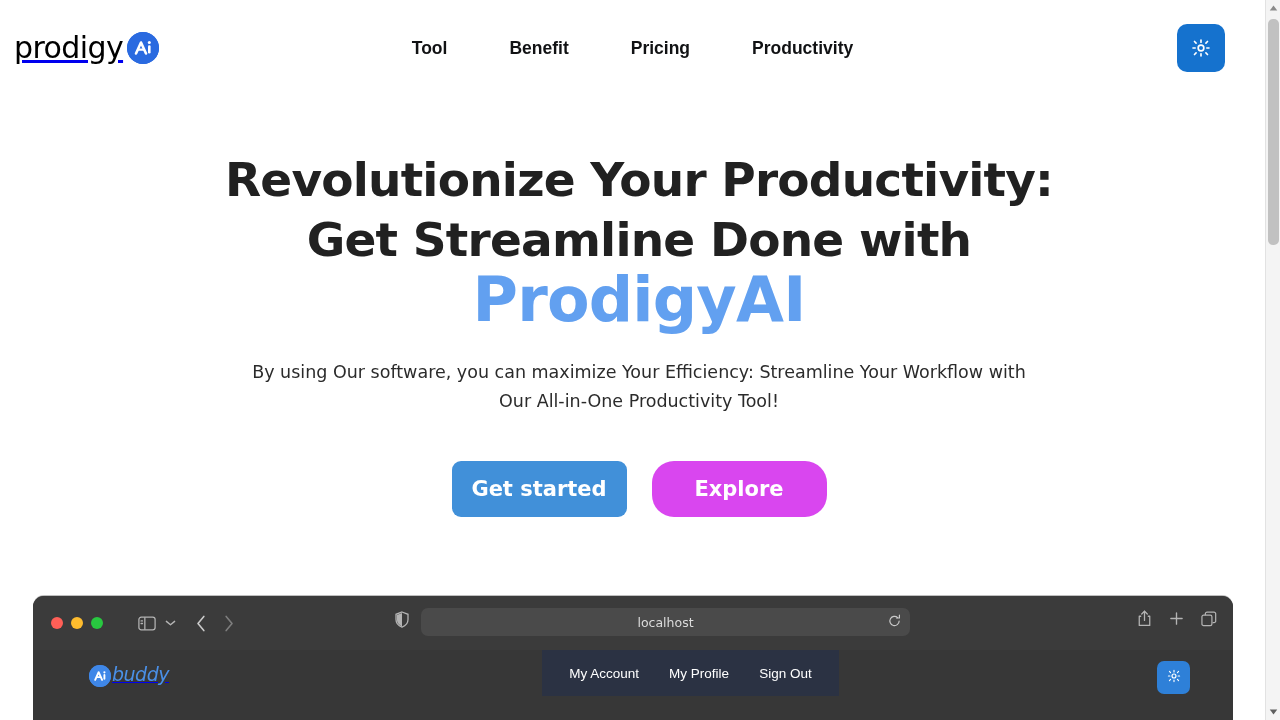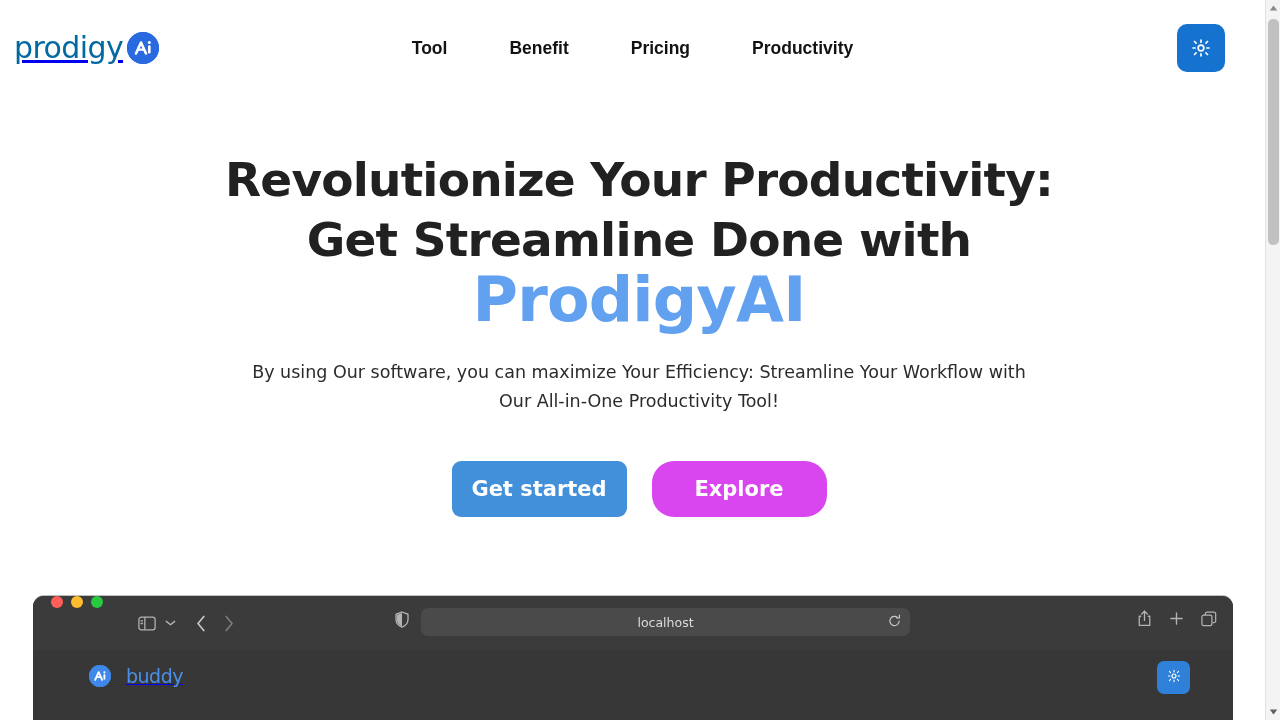--- a/index.html
+++ b/index.html
@@ -41,21 +41,21 @@
     left: 14px;
     top: 30px;
     display: flex;
     align-items: center;
     gap: 4px;
     height: 36px;
   }
   .brand-word {
     font-size: 30px;
     font-weight: 500;
-    color: #0369a1;
+    color: #000000;
     letter-spacing: -0.6px;
     line-height: 1;
     font-family: "DejaVu Sans", sans-serif;
   }
   .brand-mark {
     width: 32px; height: 32px;
     border-radius: 50%;
     background: #2a6ae0;
     position: relative;
     flex: 0 0 auto;
@@ -163,20 +163,21 @@
     background: #3b3b3b;
     border-radius: 11px 11px 0 0;
     overflow: hidden;
     box-shadow: 0 -1px 0 rgba(0,0,0,0.25);
   }
   .mockup-toolbar {
     position: relative;
     height: 54px;
     background: #3b3b3b;
     display: flex;
+    align-items: center;
   }
   .traffic {
     display: flex;
     gap: 8px;
     margin-left: 18px;
   }
   .dot { width: 12px; height: 12px; border-radius: 50%; }
   .dot.red { background: #ff5f57; }
   .dot.yellow { background: #febc2e; }
   .dot.green { background: #28c840; }
@@ -234,22 +235,23 @@
   .mock-page {
     position: relative;
     height: 70px;
     background: #373737;
   }
   .mock-brand {
     position: absolute;
     left: 56px;
     top: 15px;
     display: flex;
-    align-items: center;
-    gap: 15px;
+    align-items: flex-start;
+    gap: 1px;
+    font-style: italic;
   }
   .mock-mark {
     width: 22px; height: 22px;
     border-radius: 50%;
     background: #3f87e8;
     position: relative;
     flex: 0 0 auto;
   }
   .mock-brand-word {
     font-size: 19px;
@@ -460,20 +462,25 @@
             <circle cx="16" cy="16" r="16" fill="#3f87e8"></circle>
             <path d="M9 21.5 L14 10.5 L19 21.5" fill="none" stroke="#ffffff" stroke-width="2.8" stroke-linecap="round" stroke-linejoin="round"></path>
             <path d="M11.4 17.6 L16.6 17.6" stroke="#ffffff" stroke-width="2.4" stroke-linecap="round"></path>
             <rect x="21" y="13.2" width="2.8" height="8.3" rx="1.4" fill="#ffffff"></rect>
             <circle cx="22.4" cy="10.6" r="1.6" fill="#ffffff"></circle>
           </svg>
         </span>
         <span class="mock-brand-word">buddy</span>
       </a>
 
+      <nav class="mock-nav">
+        <a class="mock-nav-link" href="#">My Account</a>
+        <a class="mock-nav-link" href="#">My Profile</a>
+        <a class="mock-nav-link" href="#">Sign Out</a>
+      </nav>
 
       <button class="mock-theme">
         <span>
           <svg width="14" height="14" viewBox="0 0 24 24" fill="none" stroke="#ffffff" stroke-width="2" stroke-linecap="round" aria-hidden="true">
             <circle cx="12" cy="12" r="3.4"></circle>
             <path d="M12 2.4v2.6M12 19v2.6M4.2 4.2l1.9 1.9M17.9 17.9l1.9 1.9M2.4 12h2.6M19 12h2.6M4.2 19.8l1.9-1.9M17.9 6.1l1.9-1.9"></path>
           </svg>
         </span>
       </button>
 

